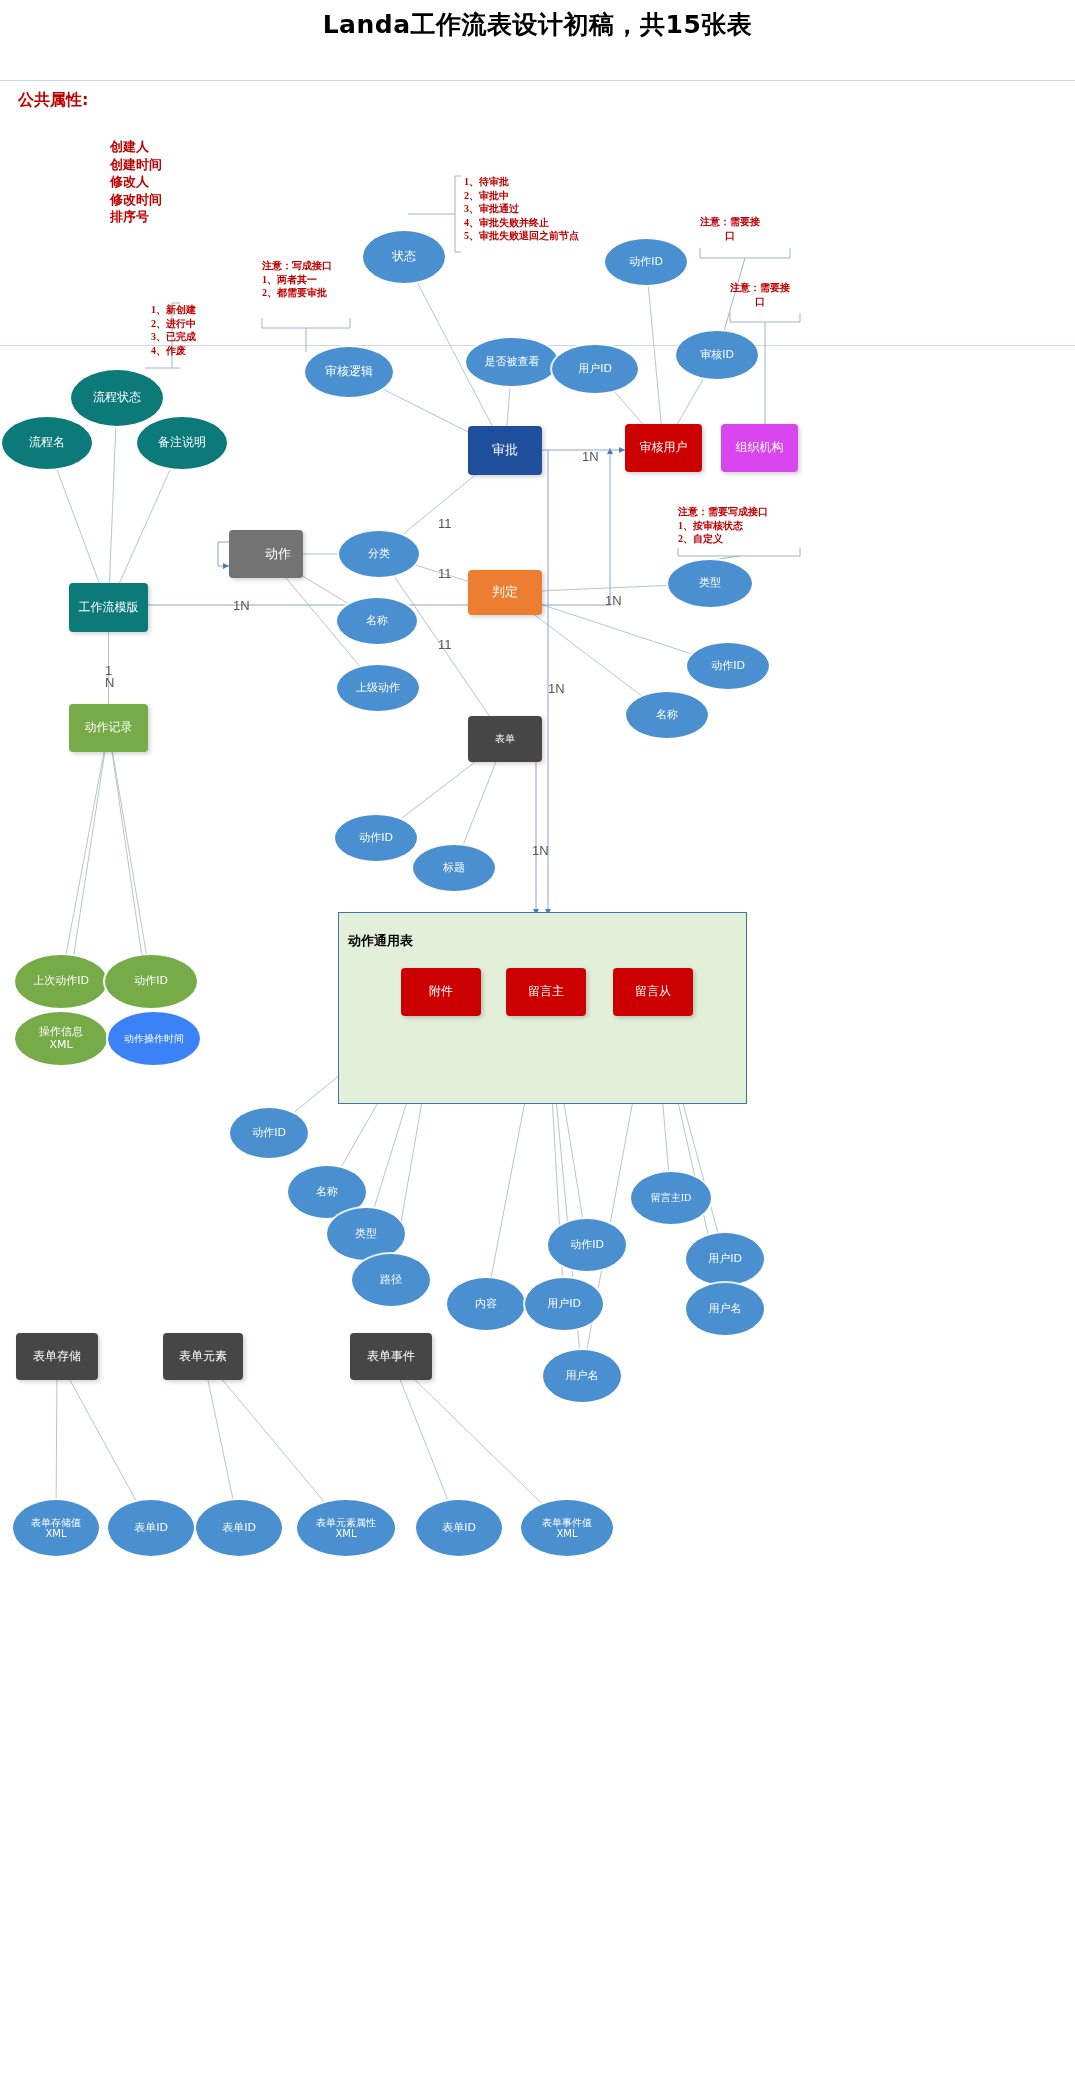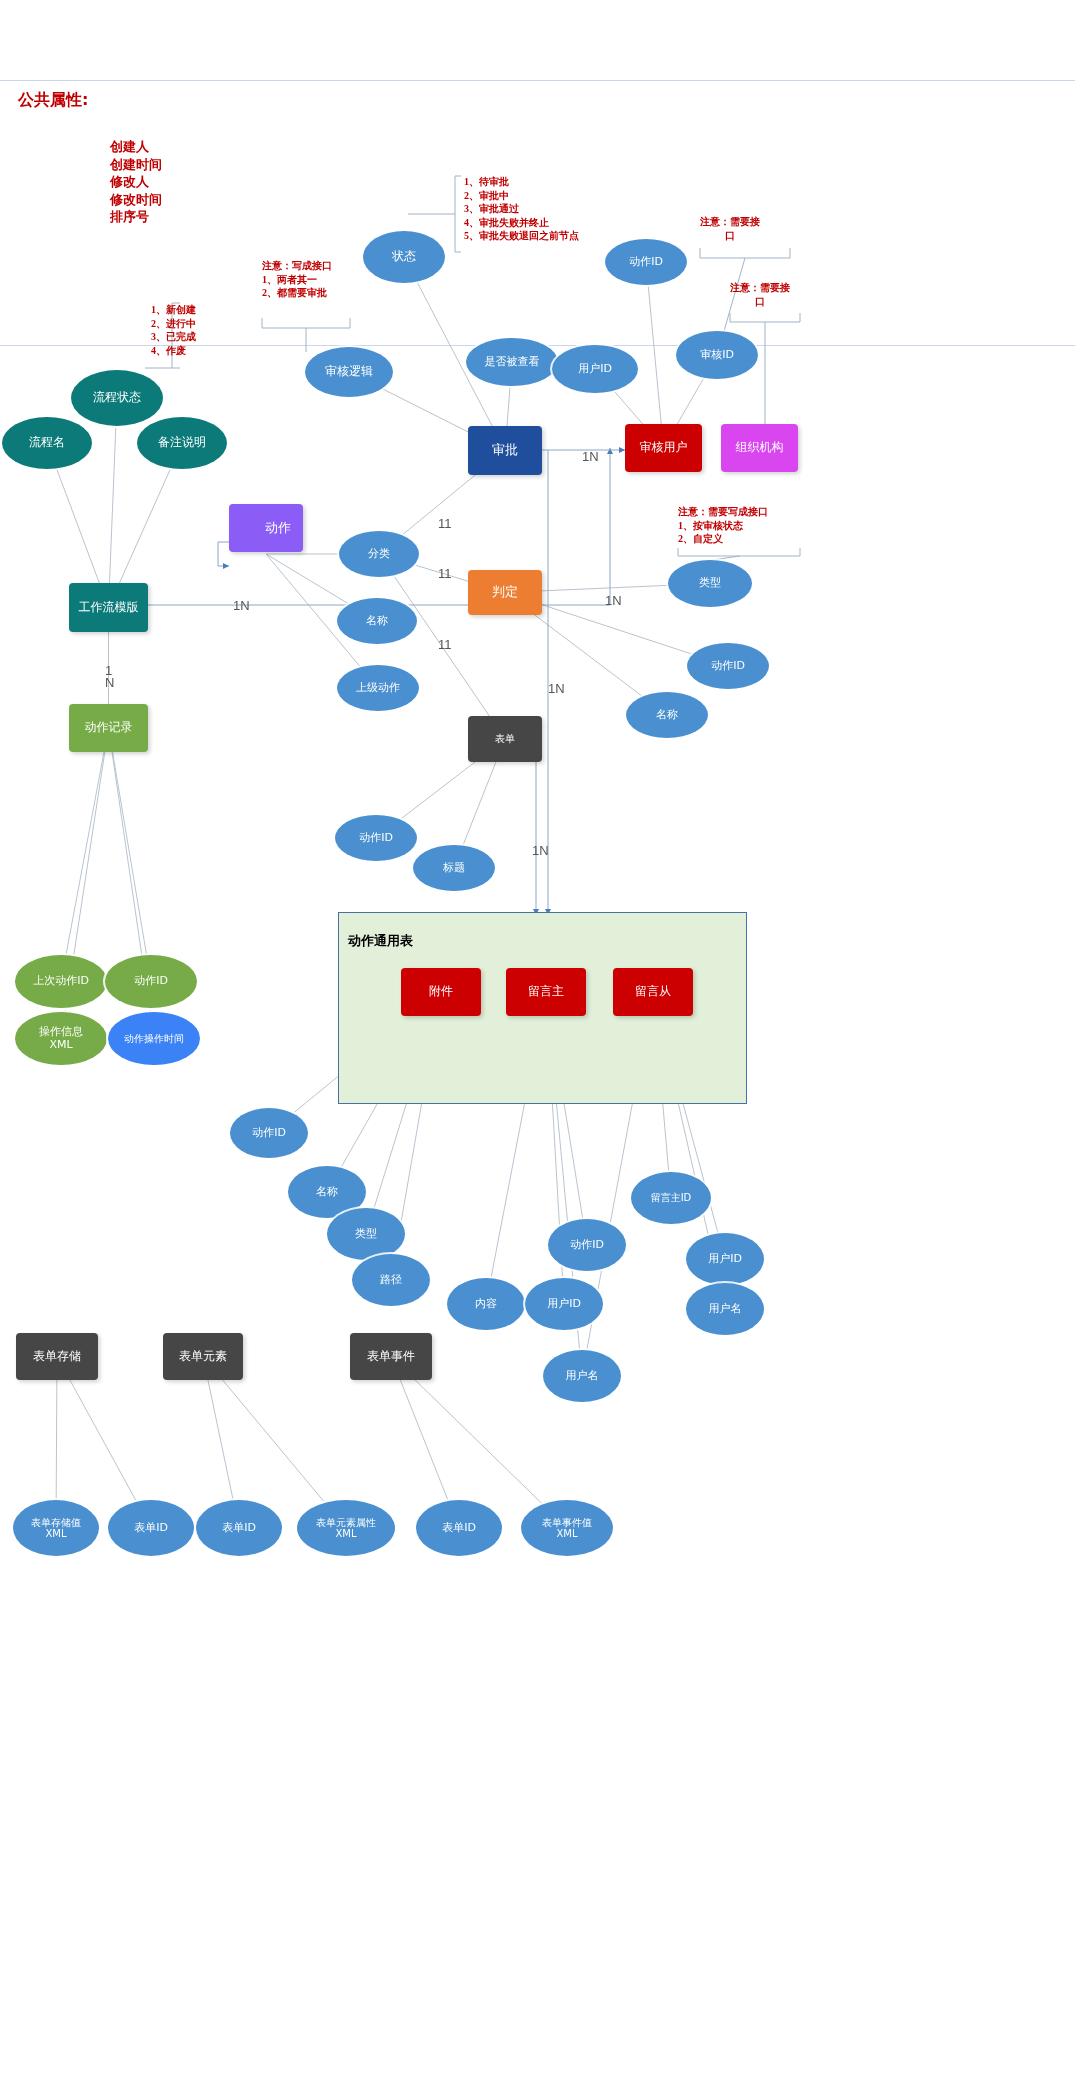--- a/index.html
+++ b/index.html
@@ -17,20 +17,21 @@
   .card{position:absolute;box-sizing:border-box;}
   .grouplabel{position:absolute;color:#000;font-weight:bold;}
   .mult{position:absolute;color:#555;font-size:13px;font-family:"Liberation Sans",sans-serif;}
   .panel-line{position:absolute;background:#c9d6e8;height:1px;}
 </style>
 </head>
 <body>
 
 <div id="canvas">
 
+  <div class="title">Landa工作流表设计初稿，共15张表</div>
 
   <div class="panel-line" style="left:0;top:80px;width:1075px;"></div>
   <div class="panel-line" style="left:0;top:345px;width:1075px;"></div>
 
   <div class="bigred" style="left:18px;top:90px;font-size:16px;">公共属性:</div>
 
   <div class="note" style="left:110px;top:138px;font-size:13px;" id="commonAttrs">创建人
 创建时间
 修改人
 修改时间
@@ -140,21 +141,21 @@
       <div class="node ell" style="left: 108px; top: 1012px; width: 92px; height: 53px; font-size: 10px; background: #3b82f6; white-space: pre-line; box-shadow: rgba(255, 255, 255, 0.85) 0px 0px 0px 2px;">动作操作时间</div>
       <div class="node ell" style="left: 363px; top: 231px; width: 82px; height: 52px; font-size: 12px; background: rgb(74, 144, 208); white-space: pre-line; box-shadow: rgba(255, 255, 255, 0.85) 0px 0px 0px 2px;">状态</div>
       <div class="node ell" style="left: 305px; top: 347px; width: 88px; height: 50px; font-size: 12px; background: rgb(74, 144, 208); white-space: pre-line; box-shadow: rgba(255, 255, 255, 0.85) 0px 0px 0px 2px;">审核逻辑</div>
       <div class="node ell" style="left: 466px; top: 338px; width: 92px; height: 48px; font-size: 11px; background: rgb(74, 144, 208); white-space: pre-line; box-shadow: rgba(255, 255, 255, 0.85) 0px 0px 0px 2px;">是否被查看</div>
       <div class="node ell" style="left: 552px; top: 345px; width: 86px; height: 48px; font-size: 11px; background: rgb(74, 144, 208); white-space: pre-line; box-shadow: rgba(255, 255, 255, 0.85) 0px 0px 0px 2px;">用户ID</div>
       <div class="node ell" style="left: 605px; top: 239px; width: 82px; height: 46px; font-size: 11px; background: rgb(74, 144, 208); white-space: pre-line; box-shadow: rgba(255, 255, 255, 0.85) 0px 0px 0px 2px;">动作ID</div>
       <div class="node ell" style="left: 676px; top: 331px; width: 82px; height: 48px; font-size: 11px; background: rgb(74, 144, 208); white-space: pre-line; box-shadow: rgba(255, 255, 255, 0.85) 0px 0px 0px 2px;">审核ID</div>
       <div class="node rect" style="left: 468px; top: 426px; width: 74px; height: 49px; font-size: 13px; background: rgb(31, 78, 156); white-space: pre-line; box-shadow: rgba(0, 0, 0, 0.18) 2px 2px 4px;">审批</div>
       <div class="node rect" style="left: 625px; top: 424px; width: 77px; height: 48px; font-size: 12px; background: rgb(204, 0, 0); white-space: pre-line; box-shadow: rgba(0, 0, 0, 0.18) 2px 2px 4px;">审核用户</div>
       <div class="node rect" style="left: 721px; top: 424px; width: 77px; height: 48px; font-size: 12px; background: #d946ef; white-space: pre-line; box-shadow: rgba(0, 0, 0, 0.18) 2px 2px 4px;">组织机构</div>
-      <div class="node rect" style="left: 229px; top: 504px; width: 74px; height: 48px; font-size: 13px; background: #8b5cf6; white-space: pre-line; box-shadow: rgba(0, 0, 0, 0.18) 2px 2px 4px; padding-left: 24px;">动作</div>
+      <div class="node rect" style="left: 229px; top: 530px; width: 74px; height: 48px; font-size: 13px; background: #737373; white-space: pre-line; box-shadow: rgba(0, 0, 0, 0.18) 2px 2px 4px; padding-left: 24px;">动作</div>
       <div class="node ell" style="left: 339px; top: 531px; width: 80px; height: 46px; font-size: 11px; background: rgb(74, 144, 208); white-space: pre-line; box-shadow: rgba(255, 255, 255, 0.85) 0px 0px 0px 2px;">分类</div>
       <div class="node ell" style="left: 337px; top: 598px; width: 80px; height: 46px; font-size: 11px; background: rgb(74, 144, 208); white-space: pre-line; box-shadow: rgba(255, 255, 255, 0.85) 0px 0px 0px 2px;">名称</div>
       <div class="node ell" style="left: 337px; top: 665px; width: 82px; height: 46px; font-size: 11px; background: rgb(74, 144, 208); white-space: pre-line; box-shadow: rgba(255, 255, 255, 0.85) 0px 0px 0px 2px;">上级动作</div>
       <div class="node rect" style="left: 468px; top: 570px; width: 74px; height: 45px; font-size: 13px; background: rgb(237, 125, 49); white-space: pre-line; box-shadow: rgba(0, 0, 0, 0.18) 2px 2px 4px;">判定</div>
       <div class="node ell" style="left: 668px; top: 560px; width: 84px; height: 47px; font-size: 11px; background: rgb(74, 144, 208); white-space: pre-line; box-shadow: rgba(255, 255, 255, 0.85) 0px 0px 0px 2px;">类型</div>
       <div class="node ell" style="left: 687px; top: 643px; width: 82px; height: 46px; font-size: 11px; background: rgb(74, 144, 208); white-space: pre-line; box-shadow: rgba(255, 255, 255, 0.85) 0px 0px 0px 2px;">动作ID</div>
       <div class="node ell" style="left: 626px; top: 692px; width: 82px; height: 46px; font-size: 11px; background: rgb(74, 144, 208); white-space: pre-line; box-shadow: rgba(255, 255, 255, 0.85) 0px 0px 0px 2px;">名称</div>
       <div class="node rect" style="left: 468px; top: 716px; width: 74px; height: 46px; font-size: 10px; background: rgb(70, 70, 70); white-space: pre-line; box-shadow: rgba(0, 0, 0, 0.18) 2px 2px 4px;">表单</div>
       <div class="node ell" style="left: 335px; top: 815px; width: 82px; height: 46px; font-size: 11px; background: rgb(74, 144, 208); white-space: pre-line; box-shadow: rgba(255, 255, 255, 0.85) 0px 0px 0px 2px;">动作ID</div>
       <div class="node ell" style="left: 413px; top: 845px; width: 82px; height: 46px; font-size: 11px; background: rgb(74, 144, 208); white-space: pre-line; box-shadow: rgba(255, 255, 255, 0.85) 0px 0px 0px 2px;">标题</div>
@@ -162,21 +163,21 @@
       <div class="node rect" style="left: 506px; top: 968px; width: 80px; height: 48px; font-size: 12px; background: rgb(204, 0, 0); white-space: pre-line; box-shadow: rgba(0, 0, 0, 0.18) 2px 2px 4px;">留言主</div>
       <div class="node rect" style="left: 613px; top: 968px; width: 80px; height: 48px; font-size: 12px; background: rgb(204, 0, 0); white-space: pre-line; box-shadow: rgba(0, 0, 0, 0.18) 2px 2px 4px;">留言从</div>
       <div class="node ell" style="left: 230px; top: 1108px; width: 78px; height: 50px; font-size: 11px; background: rgb(74, 144, 208); white-space: pre-line; box-shadow: rgba(255, 255, 255, 0.85) 0px 0px 0px 2px;">动作ID</div>
       <div class="node ell" style="left: 288px; top: 1166px; width: 78px; height: 52px; font-size: 11px; background: rgb(74, 144, 208); white-space: pre-line; box-shadow: rgba(255, 255, 255, 0.85) 0px 0px 0px 2px;">名称</div>
       <div class="node ell" style="left: 327px; top: 1208px; width: 78px; height: 52px; font-size: 11px; background: rgb(74, 144, 208); white-space: pre-line; box-shadow: rgba(255, 255, 255, 0.85) 0px 0px 0px 2px;">类型</div>
       <div class="node ell" style="left: 352px; top: 1254px; width: 78px; height: 52px; font-size: 11px; background: rgb(74, 144, 208); white-space: pre-line; box-shadow: rgba(255, 255, 255, 0.85) 0px 0px 0px 2px;">路径</div>
       <div class="node ell" style="left: 447px; top: 1278px; width: 78px; height: 52px; font-size: 11px; background: rgb(74, 144, 208); white-space: pre-line; box-shadow: rgba(255, 255, 255, 0.85) 0px 0px 0px 2px;">内容</div>
       <div class="node ell" style="left: 525px; top: 1278px; width: 78px; height: 52px; font-size: 11px; background: rgb(74, 144, 208); white-space: pre-line; box-shadow: rgba(255, 255, 255, 0.85) 0px 0px 0px 2px;">用户ID</div>
       <div class="node ell" style="left: 548px; top: 1219px; width: 78px; height: 52px; font-size: 11px; background: rgb(74, 144, 208); white-space: pre-line; box-shadow: rgba(255, 255, 255, 0.85) 0px 0px 0px 2px;">动作ID</div>
       <div class="node ell" style="left: 543px; top: 1350px; width: 78px; height: 52px; font-size: 11px; background: rgb(74, 144, 208); white-space: pre-line; box-shadow: rgba(255, 255, 255, 0.85) 0px 0px 0px 2px;">用户名</div>
-      <div class="node ell" style="left: 631px; top: 1172px; width: 80px; height: 52px; font-size: 10px; background: rgb(74, 144, 208); white-space: pre-line; box-shadow: rgba(255, 255, 255, 0.85) 0px 0px 0px 2px;">留言主ID</div>
+      <div class="node ell" style="left: 631px; top: 1172px; width: 80px; height: 52px; font-size: 10px; background: rgb(74, 144, 208); white-space: pre-line; box-shadow: rgba(255, 255, 255, 0.85) 0px 0px 0px 2px; font-family: Liberation Serif, serif;">留言主ID</div>
       <div class="node ell" style="left: 686px; top: 1233px; width: 78px; height: 52px; font-size: 11px; background: rgb(74, 144, 208); white-space: pre-line; box-shadow: rgba(255, 255, 255, 0.85) 0px 0px 0px 2px;">用户ID</div>
       <div class="node ell" style="left: 686px; top: 1283px; width: 78px; height: 52px; font-size: 11px; background: rgb(74, 144, 208); white-space: pre-line; box-shadow: rgba(255, 255, 255, 0.85) 0px 0px 0px 2px;">用户名</div>
       <div class="node rect" style="left: 16px; top: 1333px; width: 82px; height: 47px; font-size: 12px; background: rgb(70, 70, 70); white-space: pre-line; box-shadow: rgba(0, 0, 0, 0.18) 2px 2px 4px;">表单存储</div>
       <div class="node rect" style="left: 163px; top: 1333px; width: 80px; height: 47px; font-size: 12px; background: rgb(70, 70, 70); white-space: pre-line; box-shadow: rgba(0, 0, 0, 0.18) 2px 2px 4px;">表单元素</div>
       <div class="node rect" style="left: 350px; top: 1333px; width: 82px; height: 47px; font-size: 12px; background: rgb(70, 70, 70); white-space: pre-line; box-shadow: rgba(0, 0, 0, 0.18) 2px 2px 4px;">表单事件</div>
       <div class="node ell" style="left: 13px; top: 1500px; width: 86px; height: 56px; font-size: 10px; background: rgb(74, 144, 208); white-space: pre-line; box-shadow: rgba(255, 255, 255, 0.85) 0px 0px 0px 2px;">表单存储值
 XML</div>
       <div class="node ell" style="left: 108px; top: 1500px; width: 86px; height: 56px; font-size: 11px; background: rgb(74, 144, 208); white-space: pre-line; box-shadow: rgba(255, 255, 255, 0.85) 0px 0px 0px 2px;">表单ID</div>
       <div class="node ell" style="left: 196px; top: 1500px; width: 86px; height: 56px; font-size: 11px; background: rgb(74, 144, 208); white-space: pre-line; box-shadow: rgba(255, 255, 255, 0.85) 0px 0px 0px 2px;">表单ID</div>
       <div class="node ell" style="left: 297px; top: 1500px; width: 98px; height: 56px; font-size: 10px; background: rgb(74, 144, 208); white-space: pre-line; box-shadow: rgba(255, 255, 255, 0.85) 0px 0px 0px 2px;">表单元素属性

